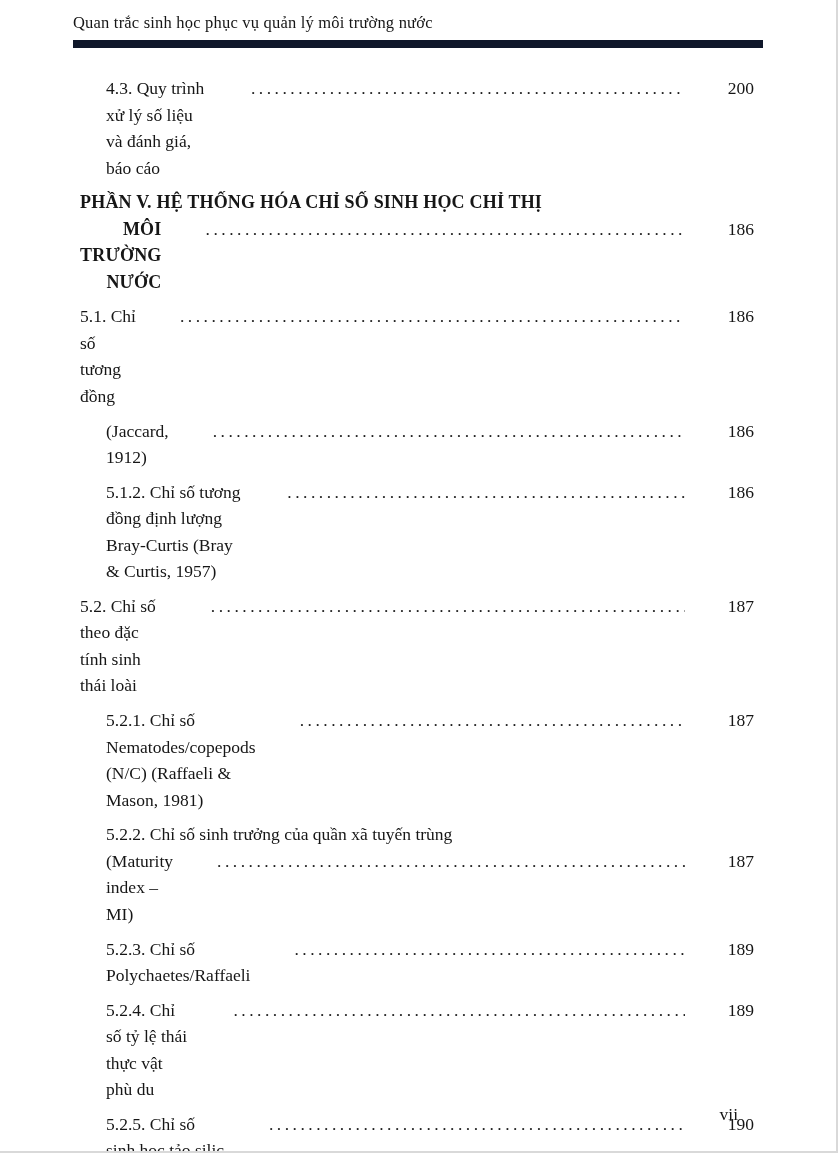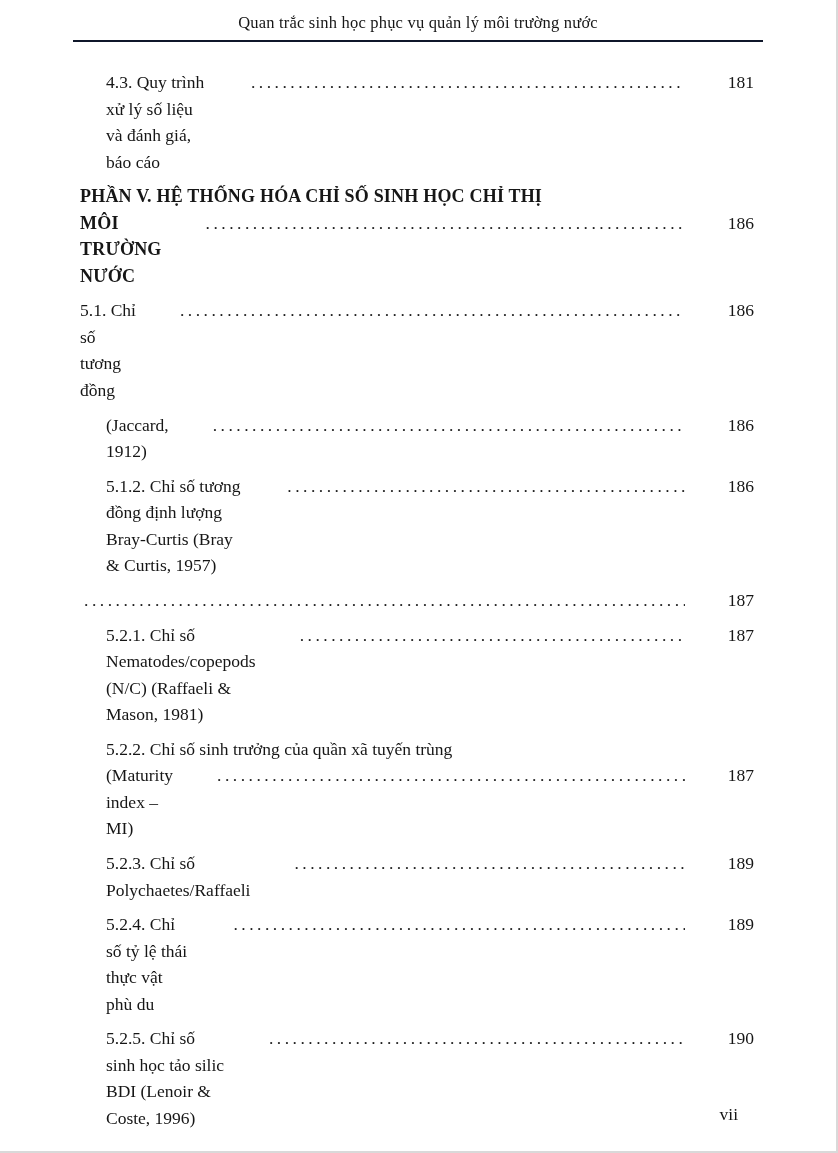--- a/index.html
+++ b/index.html
@@ -12,31 +12,31 @@
     overflow: hidden;
     box-sizing: border-box;
     border-right: 2px solid #d9d9d9;
     border-bottom: 2px solid #d9d9d9;
   }
   .page { width: 100%; height: 100%; position: relative; }
 
   .header {
     margin: 0 73px;
     padding: 13px 0 7px 0;
-    text-align: center;
-    border-bottom: 2px solid #0f172a;
+    text-align: left;
+    border-bottom: 8px solid #0f172a;
   }
   .header .title { font-size: 16.5px; letter-spacing: 0.2px; }
 
   .toc { padding: 27px 82px 0 80px; }
 
   .entry { margin-bottom: 8.2px; font-size: 17.5px; }
   .entry.level-1 { padding-left: 26px; }
   .entry.bold { font-size: 18px; }
-  .entry.bold .text { font-weight: bold; letter-spacing: 0.2px; }
+  .entry.bold .text { font-weight: bold; letter-spacing: 0.2px; text-align: right; }
 
   .line { display: flex; align-items: baseline; line-height: 26.5px; gap: 40px; }
   .text { white-space: pre-wrap; }
 
   .leader {
     flex: 1 1 auto;
     overflow: hidden;
     white-space: nowrap;
     margin: 0 3px 0 4px;
     min-width: 4px;
@@ -65,21 +65,21 @@
 
   <div class="header">
     <span class="title">Quan trắc sinh học phục vụ quản lý môi trường nước</span>
   </div>
 
   <div class="toc" id="toc-list">
       <div class="entry level-1">
         <div class="line">
           <span class="text">4.3. Quy trình xử lý số liệu và đánh giá, báo cáo</span>
           <span class="leader"></span>
-          <span class="page-num">181</span>
+          <span class="page-num">200</span>
         </div>
       </div>
       <div class="entry level-0 bold">
         <div class="line">
           <span class="text">PHẦN V. HỆ THỐNG HÓA CHỈ SỐ SINH HỌC CHỈ THỊ</span>
         </div>
         <div class="line">
           <span class="text">MÔI TRƯỜNG NƯỚC</span>
           <span class="leader"></span>
           <span class="page-num">186</span>
@@ -101,20 +101,21 @@
       </div>
       <div class="entry level-1">
         <div class="line">
           <span class="text">5.1.2. Chỉ số tương đồng định lượng Bray-Curtis (Bray &amp; Curtis, 1957)</span>
           <span class="leader"></span>
           <span class="page-num">186</span>
         </div>
       </div>
       <div class="entry level-0">
         <div class="line">
+          <span class="text">5.2. Chỉ số theo đặc tính sinh thái loài</span>
           <span class="leader"></span>
           <span class="page-num">187</span>
         </div>
       </div>
       <div class="entry level-1">
         <div class="line">
           <span class="text">5.2.1. Chỉ số Nematodes/copepods (N/C) (Raffaeli &amp; Mason, 1981)</span>
           <span class="leader"></span>
           <span class="page-num">187</span>
         </div>

